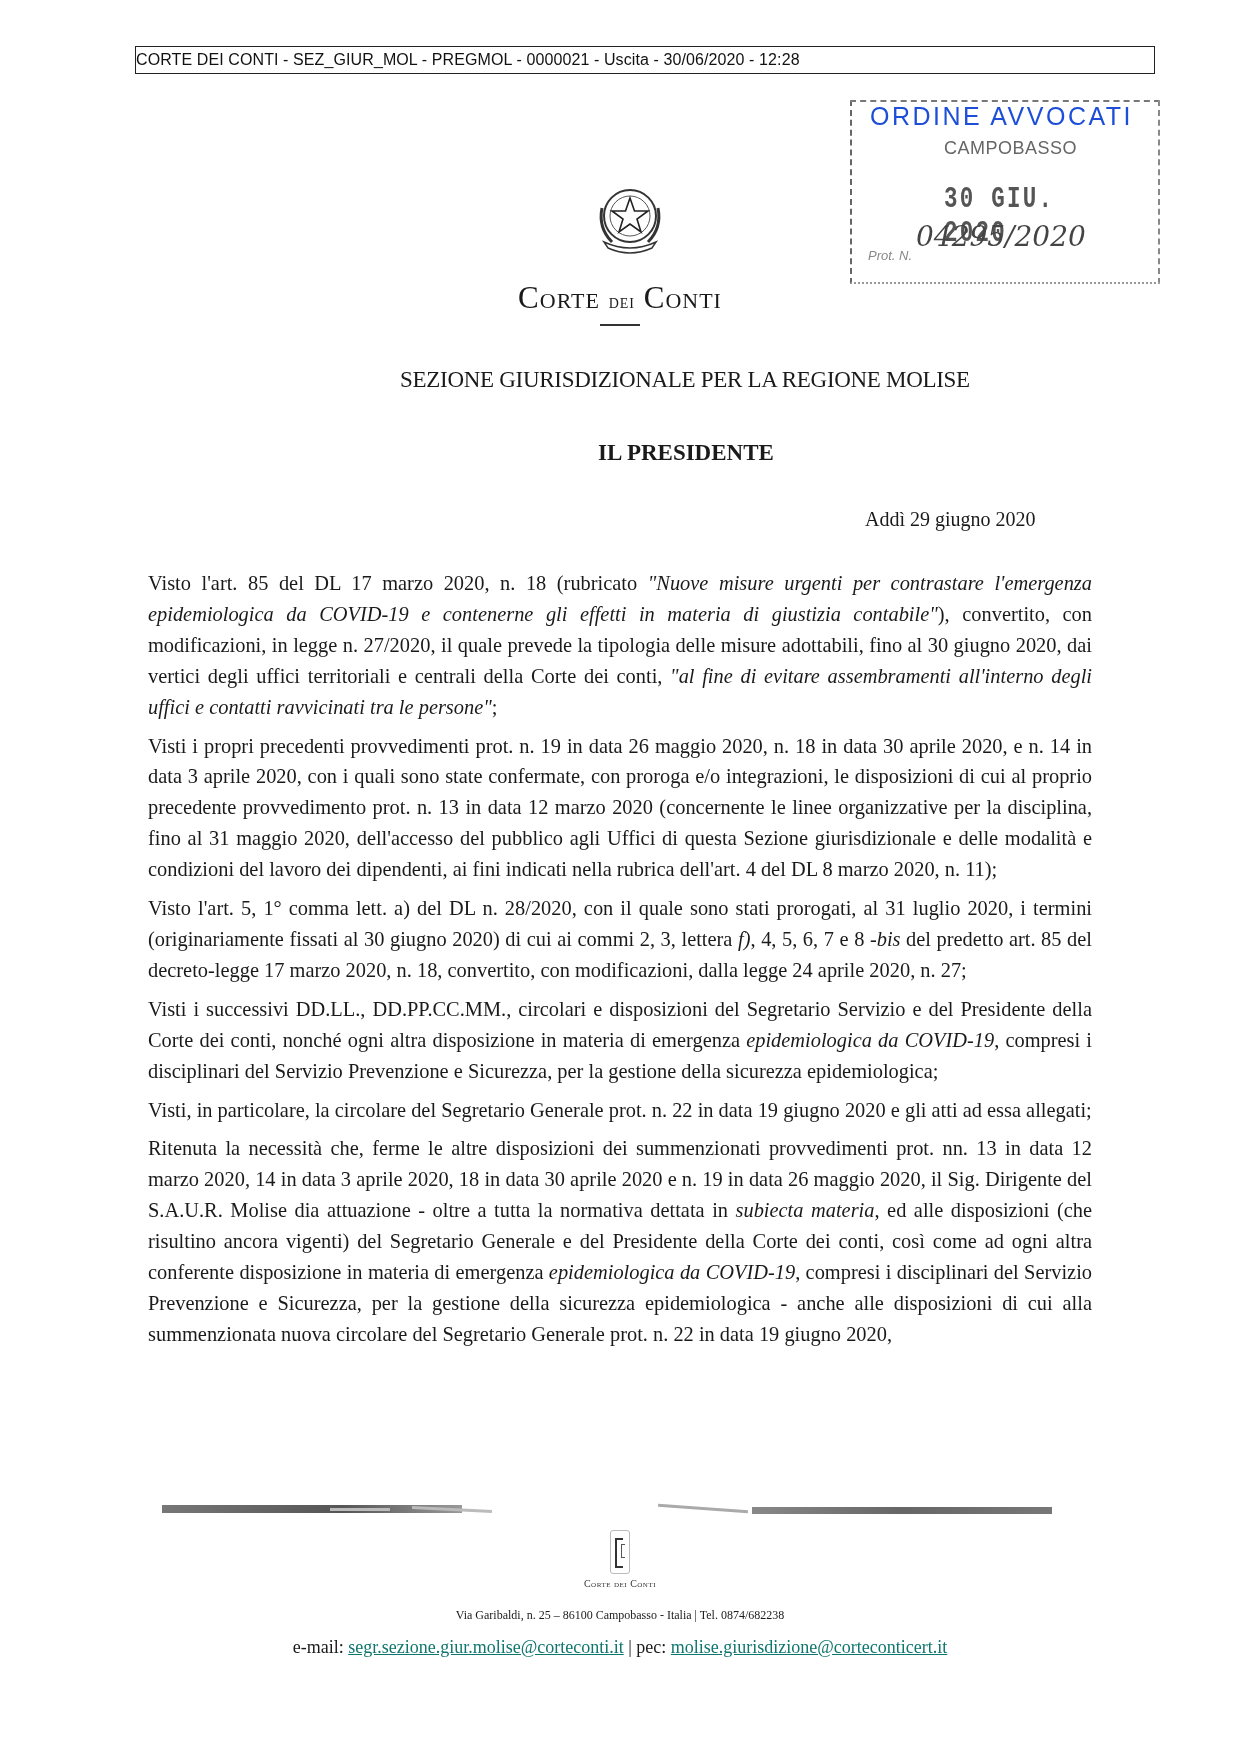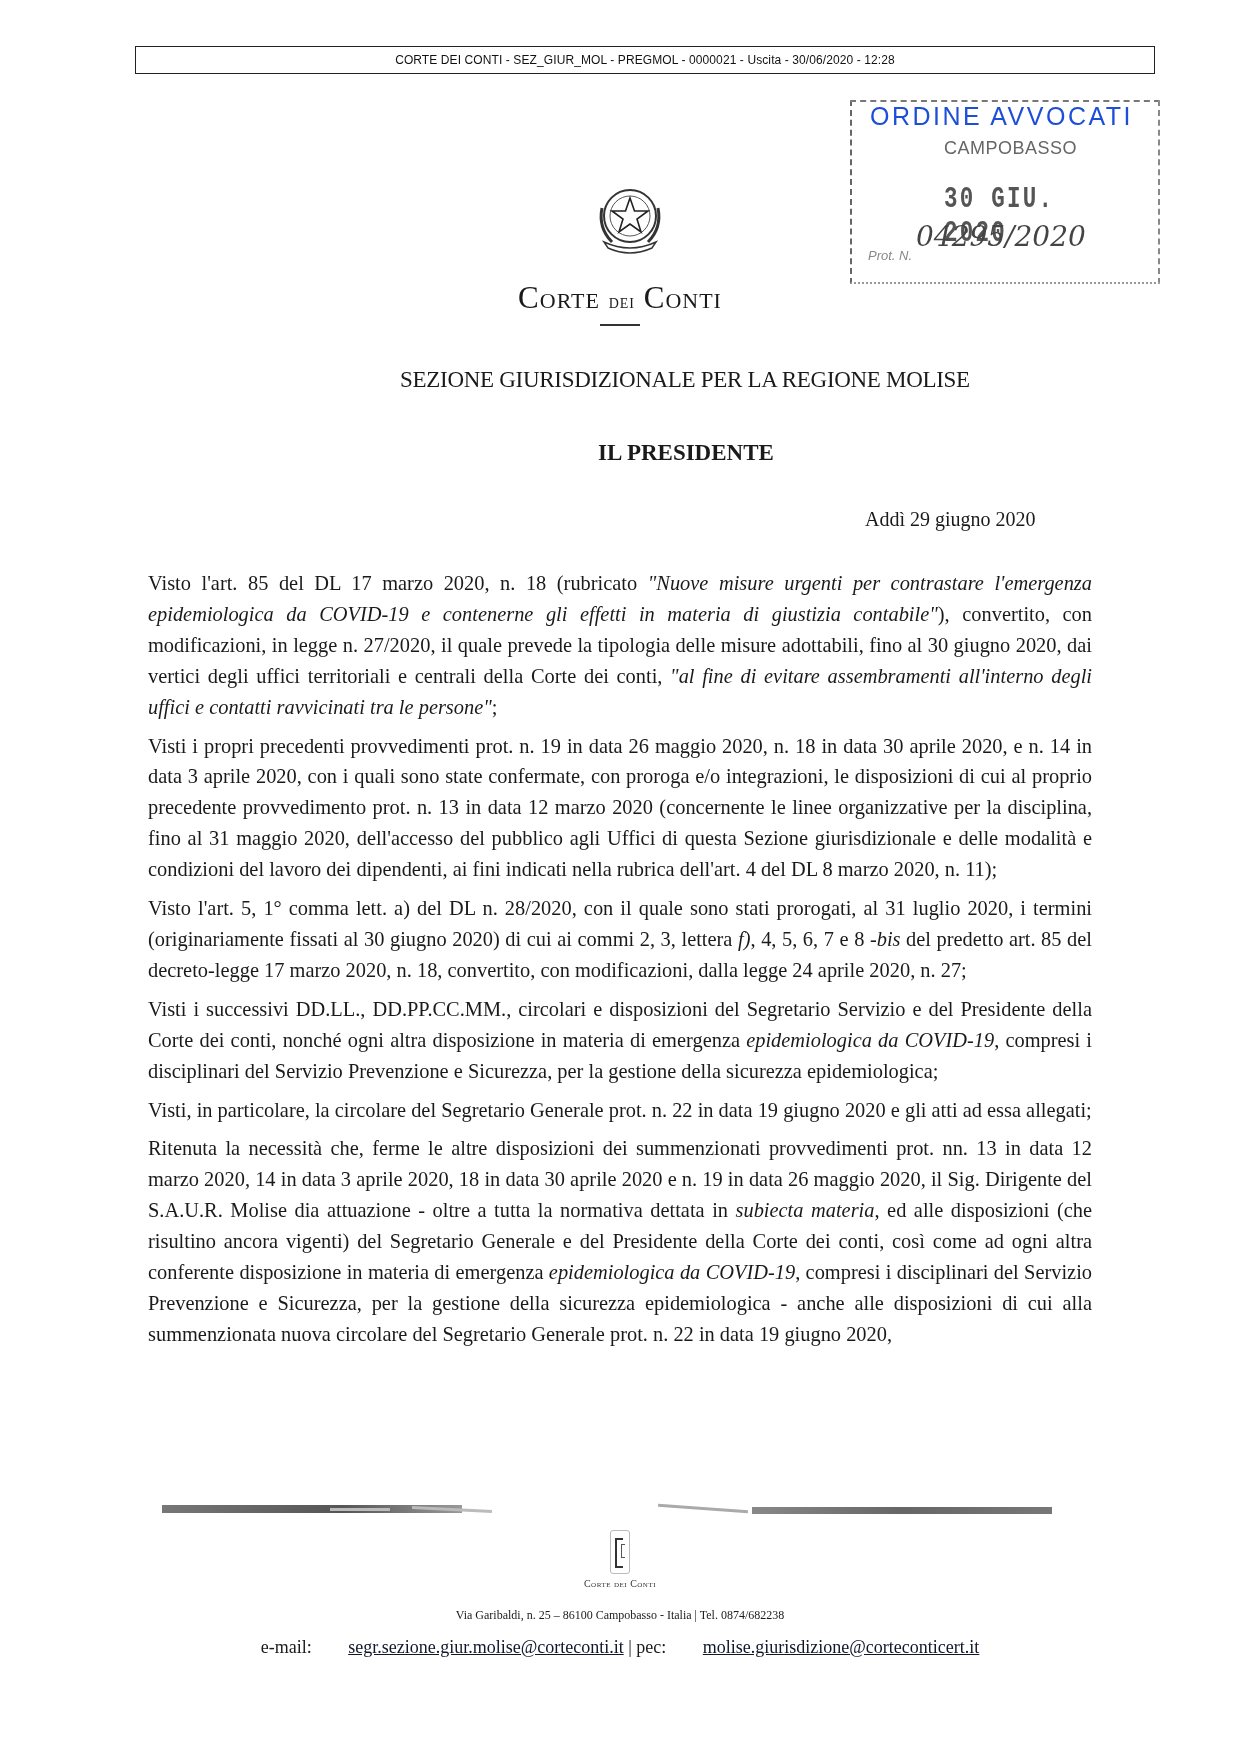--- a/index.html
+++ b/index.html
@@ -1,20 +1,20 @@
 <!DOCTYPE html>
 <html><head>
 <meta charset="utf-8">
 <style>
   html, body { margin: 0; padding: 0; background: #ffffff; }
   body { width: 1240px; height: 1755px; position: relative; overflow: hidden;
          font-family: "Liberation Serif", "DejaVu Serif", serif; color: #1a1a1a; }
   .protocol-box { position: absolute; left: 135px; top: 46px; width: 1018px; height: 26px;
-         border: 1.5px solid #222; font-family: "Liberation Sans", sans-serif; font-size: 12px;
-         text-align: center; line-height: 26px; letter-spacing: 0.1px; color: #111; }
+         border: 1.5px solid #222; font-family: "Liberation Sans", sans-serif; font-size: 16px;
+         text-align: left; line-height: 26px; letter-spacing: 0.1px; color: #111; }
   .stamp { position: absolute; left: 850px; top: 100px; width: 306px; height: 180px;
          border-left: 2px dashed #666; border-top: 2px dashed #777; border-right: 2px dashed #888;
          border-bottom: 2px dotted #999; color: #555; font-family: "Liberation Sans", sans-serif; }
   .stamp .org { position: absolute; left: 18px; top: 0; font-size: 25px; letter-spacing: 2.5px; color: #1d4ed8; }
   .stamp .city { position: absolute; left: 92px; top: 36px; font-size: 18px; letter-spacing: 0.5px; color: #666; }
   .stamp .date { position: absolute; left: 92px; top: 80px; font-size: 30px; font-weight: bold;
          letter-spacing: 3px; color: #555; font-family: "Liberation Mono", monospace; transform: scaleX(0.75); transform-origin: left; }
   .stamp .prot-label { position: absolute; left: 16px; top: 146px; font-size: 13px; font-style: italic; color: #888; }
   .stamp .prot-num { position: absolute; left: 64px; top: 118px; font-size: 28px; font-style: italic;
          color: #444; font-family: "DejaVu Serif", serif; }
@@ -42,21 +42,21 @@
   .footer-logo { position: absolute; left: 610px; top: 1530px; width: 18px; height: 42px;
          border: 1px solid #bbb; border-radius: 3px; }
   .footer-logo::before { content: ""; position: absolute; left: 4px; top: 7px; width: 6px; height: 26px;
          border: 2.5px solid #333; border-right: none; }
   .footer-logo::after { content: ""; position: absolute; left: 10px; top: 13px; width: 3px; height: 12px;
          border: 1.5px solid #555; border-right: none; }
   .footer-brand { position: absolute; left: 0; width: 1240px; top: 1578px; text-align: center;
          font-size: 10px; letter-spacing: 0.5px; font-variant: small-caps; color: #333; }
   .footer-address { position: absolute; left: 0; width: 1240px; top: 1608px; text-align: center; font-size: 12px; }
   .footer-contacts { position: absolute; left: 0; width: 1240px; top: 1637px; text-align: center; font-size: 18px; }
-  .footer-contacts a { color: #0f172a; text-decoration: underline; margin-left: 32px; }
+  .footer-contacts a { color: #0f766e; text-decoration: underline; }
 </style>
 </head>
 <body>
 
 <div class="protocol-box">CORTE DEI CONTI - SEZ_GIUR_MOL - PREGMOL - 0000021 - Uscita - 30/06/2020 - 12:28</div>
 
 <div class="stamp">
   <span class="org">ORDINE AVVOCATI</span>
   <span class="city">CAMPOBASSO</span>
   <span class="date">30 GIU. 2020</span>

